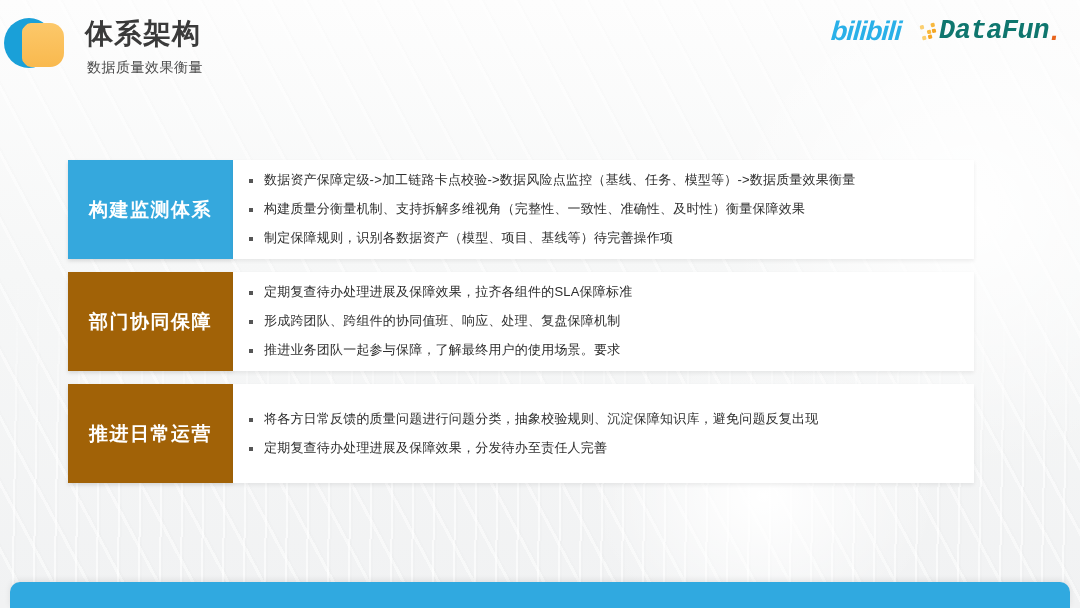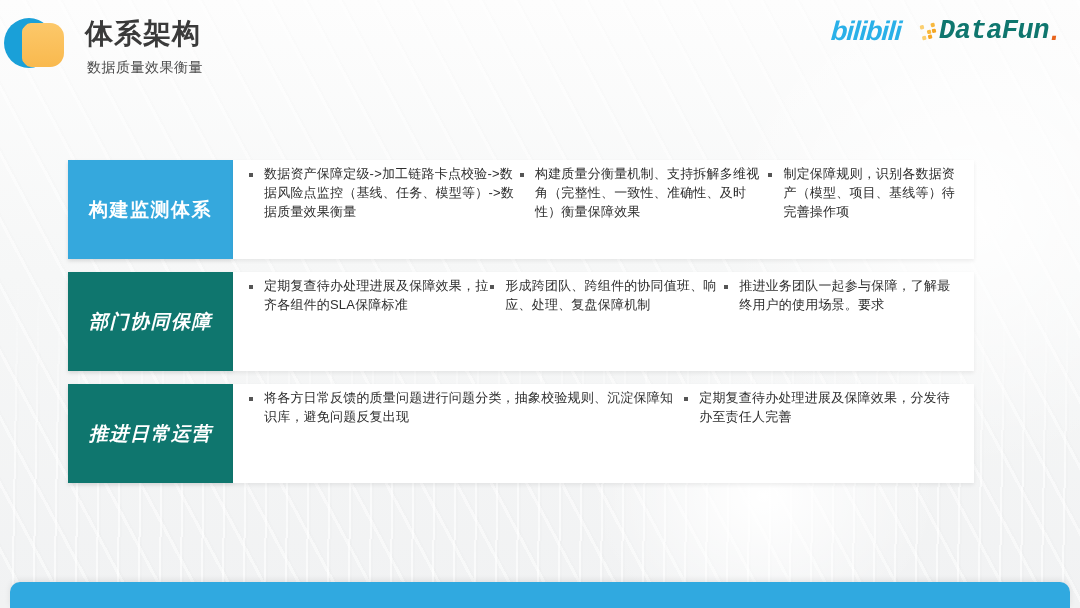--- a/index.html
+++ b/index.html
@@ -176,26 +176,26 @@
     display: flex;
     align-items: center;
     justify-content: center;
     color: #ffffff;
     font-size: 19px;
     font-weight: bold;
     letter-spacing: 1.5px;
     box-shadow: 0 2px 4px rgba(0,0,0,.13);
   }
   .row-label.blue { background: #35a8dd; }
-  .row-label.gray { background: #0f766e; font-style: italic; }
+  .row-label.gray { background: #a16207; }
   .row-body {
     flex: 1 1 auto;
     background: #ffffff;
     display: flex;
-    flex-direction: row;
+    flex-direction: column;
     justify-content: center;
     padding: 0 16px 0 16px;
     box-shadow: 0 2px 4px rgba(0,0,0,.07);
   }
   .bullet {
     display: flex;
     align-items: flex-start;
     margin: 5px 0;
     font-size: 13px;
     color: #2e2e2e;

